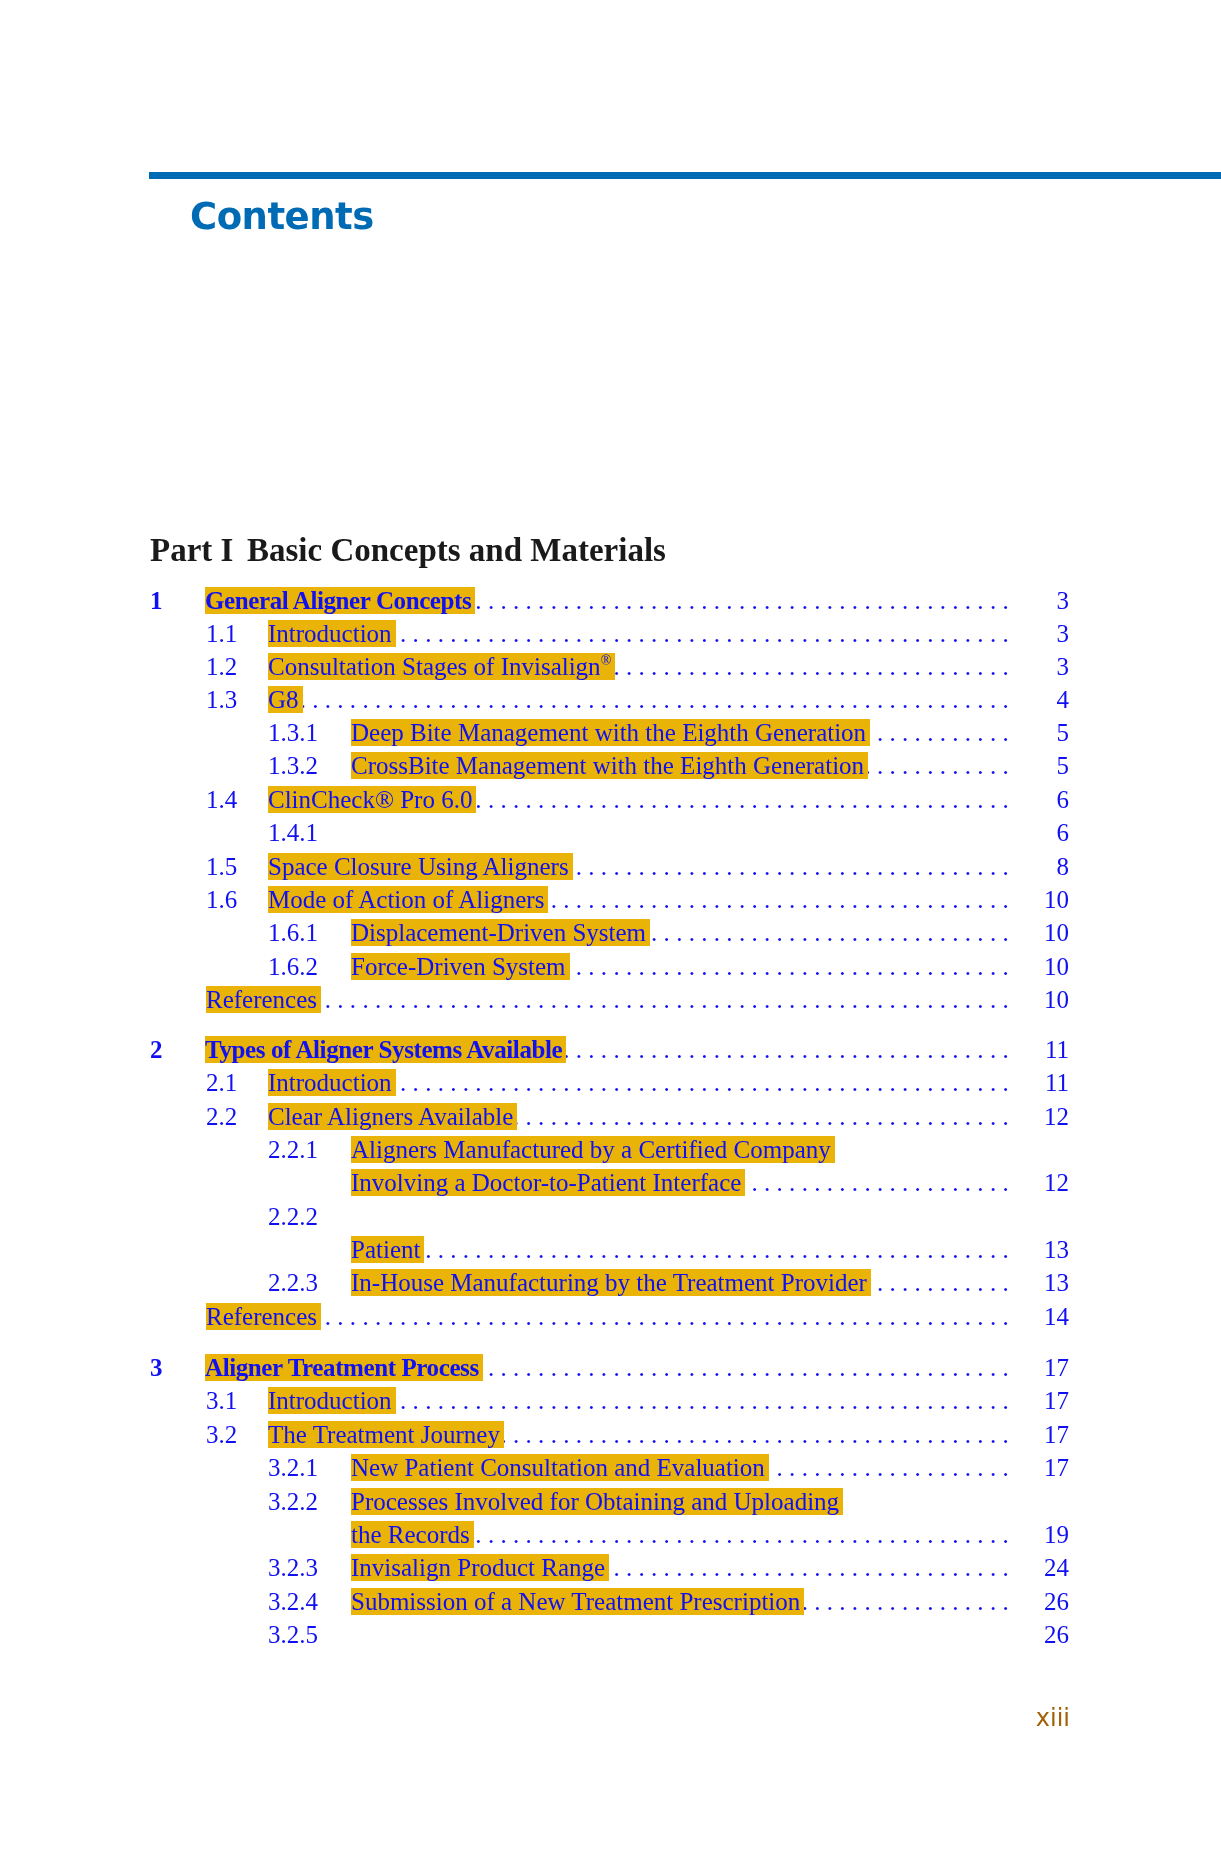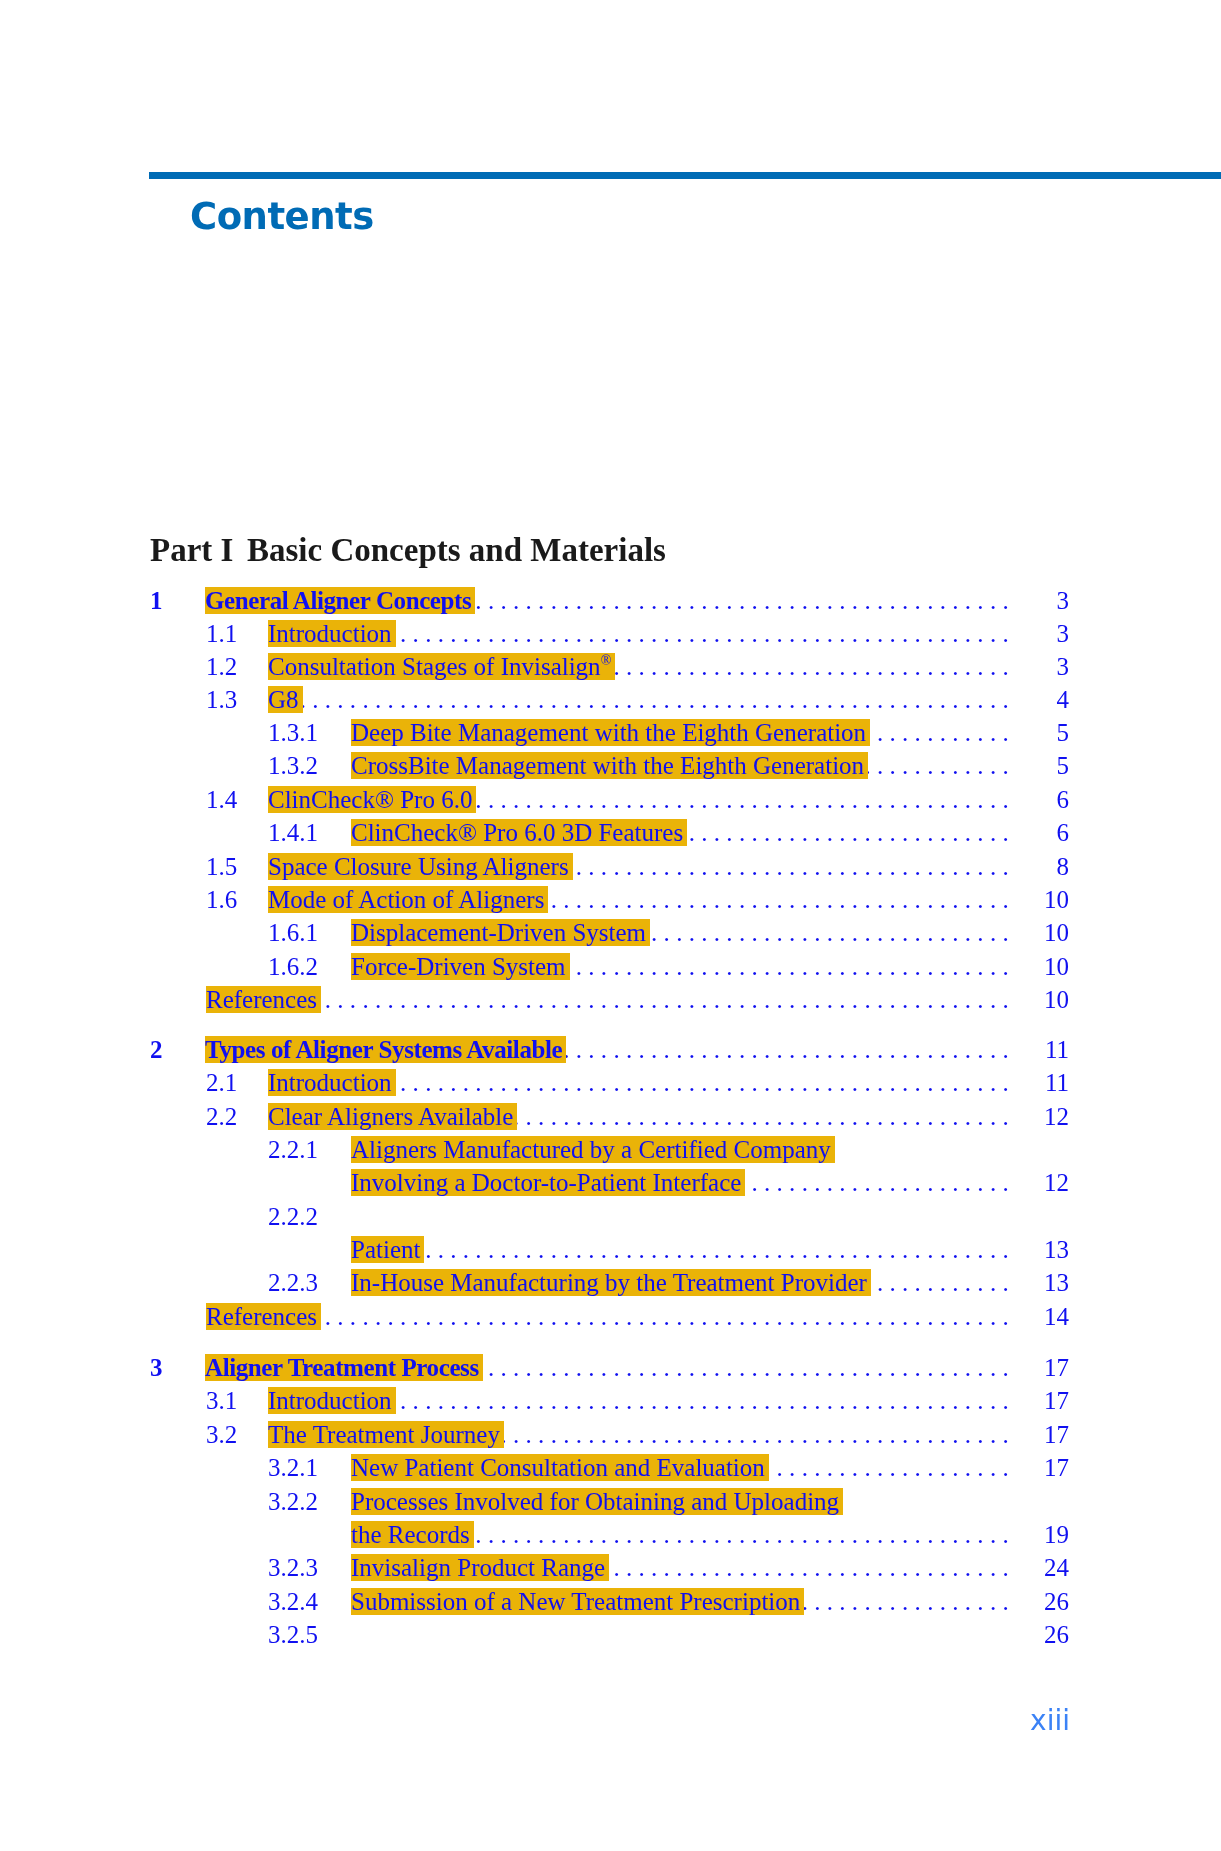--- a/index.html
+++ b/index.html
@@ -16,21 +16,21 @@
   .row .title .dots { position:absolute; left:0; right:0; top:0; letter-spacing:6.3px; color:#1010f0; overflow:hidden; white-space:nowrap; direction:rtl; text-align:left; }
   .row .page { position:absolute; right:152px; text-align:right; }
   .row.chapter { font-weight:bold; letter-spacing:-0.4px; }
   .row.chapter .page { font-weight:normal; letter-spacing:0; }
   .row.chapter .dots { font-weight:normal; }
   .lvl0 .num { left:150px; } .lvl0 .title { left:205px; width:810px; }
   .lvl1 .num { left:206px; } .lvl1 .title { left:268px; width:747px; }
   .lvl2 .num { left:268px; } .lvl2 .title { left:351px; width:664px; }
   .lvlref .title { left:206px; width:809px; }
   sup { font-size:14px; line-height:0; vertical-align:super; position:relative; top:-1px; }
-  .folio { position:absolute; right:151px; top:1704px; font-family:"DejaVu Sans", sans-serif; font-size:28px; color:#3b82f6; }
+  .folio { position:absolute; right:151px; top:1704px; font-family:"DejaVu Sans", sans-serif; font-size:24px; color:#a16207; }
 </style>
 </head>
 <body>
 
 <div class="rule"></div>
 <div class="contents-title">Contents</div>
 
 <div class="part">
   <span class="part-num">Part I</span><span>Basic Concepts and Materials</span>
 </div>
@@ -67,21 +67,21 @@
     <span class="title"><span class="txt">CrossBite Management with the Eighth Generation</span> <span class="dots">................................................................................................</span></span>
     <span class="page">5</span>
   </div>
   <div class="row lvl1" style="top:783px">
     <span class="num">1.4</span>
     <span class="title"><span class="txt">ClinCheck® Pro 6.0</span> <span class="dots">................................................................................................</span></span>
     <span class="page">6</span>
   </div>
   <div class="row lvl2" style="top:816px">
     <span class="num">1.4.1</span>
-    <span class="title"><span class="txt">ClinCheck® Pro 6.0 3D Features</span> <span class="dots">................................................................................................</span></span>
+    <span class="title"> <span class="dots">................................................................................................</span></span>
     <span class="page">6</span>
   </div>
   <div class="row lvl1" style="top:850px">
     <span class="num">1.5</span>
     <span class="title"><span class="txt">Space Closure Using Aligners</span> <span class="dots">................................................................................................</span></span>
     <span class="page">8</span>
   </div>
   <div class="row lvl1" style="top:883px">
     <span class="num">1.6</span>
     <span class="title"><span class="txt">Mode of Action of Aligners</span> <span class="dots">................................................................................................</span></span>

